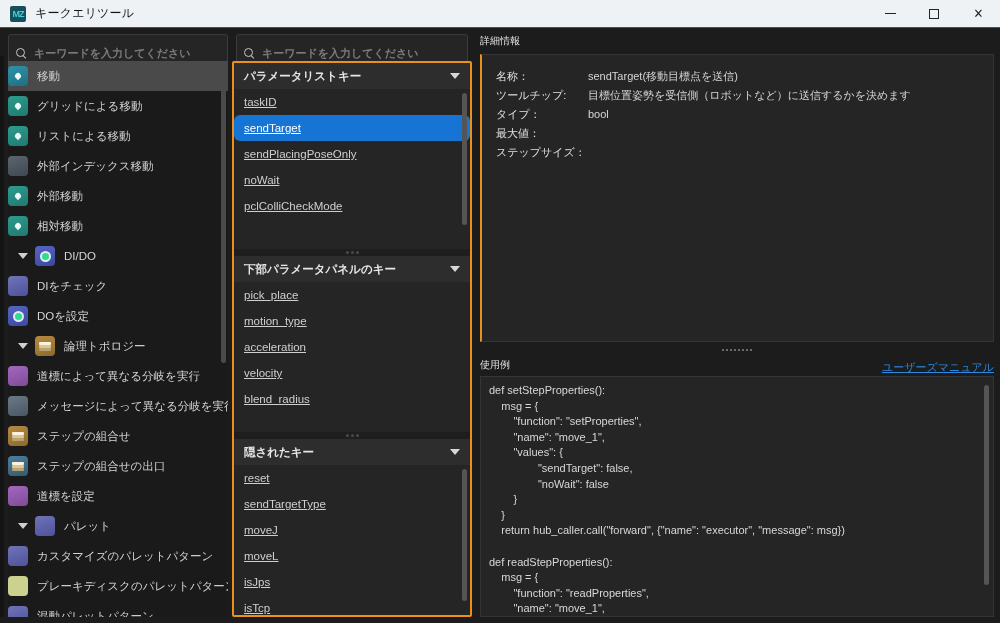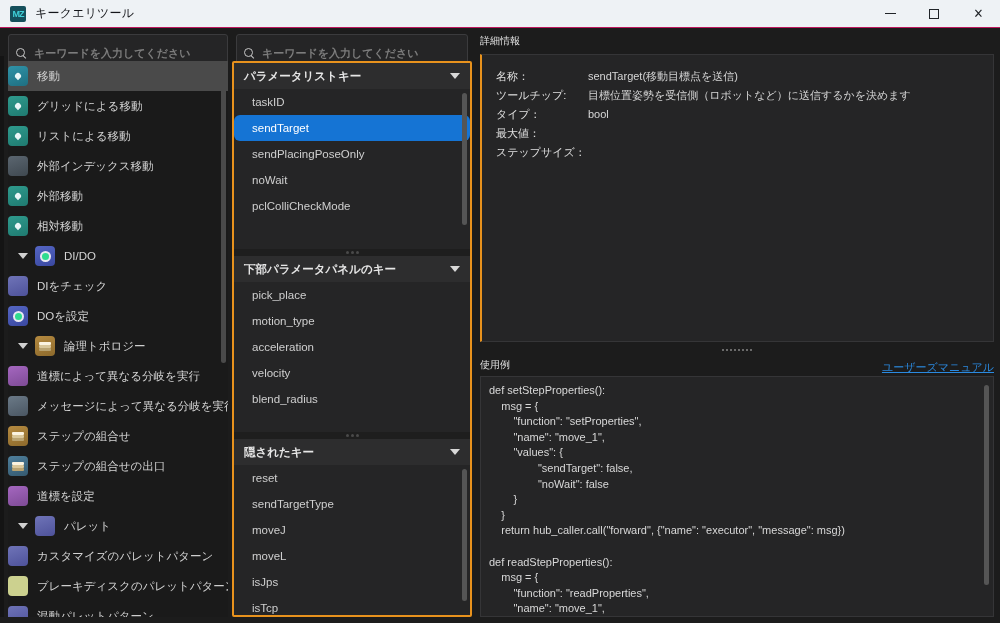--- a/index.html
+++ b/index.html
@@ -126,22 +126,22 @@
     height: 26px; background: #2d2d2e; display: flex; align-items: center;
     padding: 0 10px 0 10px; color: #e6e6e6; font-size: 11.5px; font-weight: bold;
   }
   .kv-header .chev {
     margin-left: auto; width: 0; height: 0;
     border-left: 5px solid transparent; border-right: 5px solid transparent;
     border-top: 6px solid #d8d8d8;
   }
   .kv-list { position: relative; background: #252526; overflow: hidden; }
   .kv-item {
-    height: 26px; display: flex; align-items: center; padding-left: 18px;
-    color: #cfcfcf; font-size: 11.5px; white-space: nowrap;
+    height: 26px; display: flex; align-items: center; padding-left: 10px;
+    color: #cfcfcf; font-size: 11.5px; white-space: nowrap; text-decoration: underline;
   }
   .kv-item.sel { background: #1574d4; color: #fff; border-radius: 6px; }
   .kv-scroll {
     position: absolute; right: 3px; width: 5px; background: #555; border-radius: 3px;
   }
   .splitter {
     height: 7px; background: #1e1e1e; display: flex; align-items: center;
     justify-content: center;
   }
   .splitter .grip {

